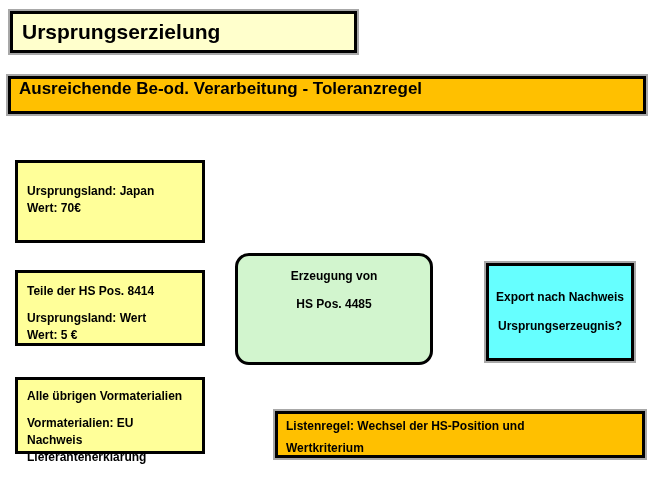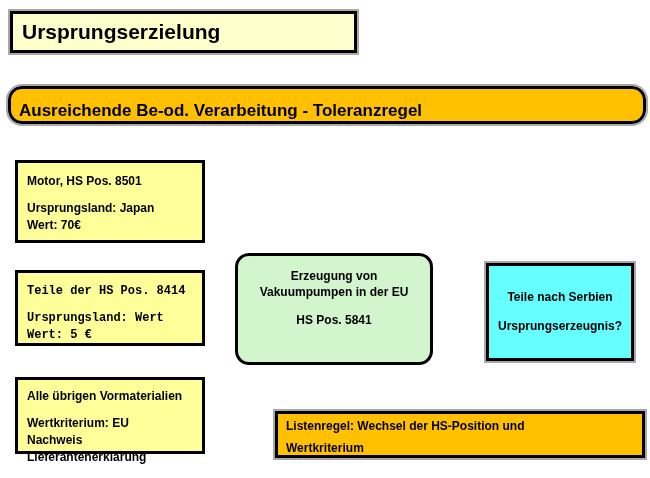--- a/index.html
+++ b/index.html
@@ -28,37 +28,36 @@
   
   .title-box {
     left: 10px; top: 11px; width: 347px; height: 42px;
     background: #FFFFCC;
     display: flex; align-items: center;
     padding-left: 9px;
     font-size: 21px;
   }
   
   .header-bar {
-    left: 8px; top: 86px; width: 638px; height: 38px;
+    left: 8px; top: 76px; width: 638px; height: 38px;
     background: #FFC000;
-    display: flex; align-items: flex-end;
+    display: flex; align-items: flex-start;
     padding-left: 8px;
     font-size: 17px;
-    border-radius: 14px;
   }
   
   .material-box {
     left: 15px; width: 190px;
     background: #FFFF99;
     padding: 10px 9px 0 9px;
     font-size: 12px;
     line-height: 17px;
   }
   .material-1 { top: 160px; height: 83px; }
-  .material-2 { top: 270px; height: 76px; font-family: Liberation Mono, monospace; }
+  .material-2 { top: 270px; height: 76px; }
   .material-3 { top: 377px; height: 77px; padding-top: 8px; }
   .gap { height: 10px; }
   
   .production-box {
     left: 235px; top: 253px; width: 198px; height: 112px;
     background: #D2F5CE;
     border-radius: 14px;
     text-align: center;
     padding-top: 12px;
     font-size: 12px;
@@ -92,49 +91,47 @@
 
   <div class="box shadowed title-box">
     <span>Ursprungserzielung</span>
   </div>
 
   <div class="box shadowed header-bar">
     <span>Ausreichende Be-od. Verarbeitung - Toleranzregel</span>
   </div>
 
   <div class="box material-box material-1">
-    <div>Motor, HS Pos. 8501</div>
     <div class="gap"></div>
     <div>Ursprungsland: Japan</div>
     <div>Wert: 70€</div>
   </div>
 
   <div class="box material-box material-2">
     <div>Teile der HS Pos. 8414</div>
     <div class="gap"></div>
     <div>Ursprungsland: Wert</div>
     <div>Wert: 5 €</div>
   </div>
 
   <div class="box material-box material-3">
     <div>Alle übrigen Vormaterialien</div>
     <div class="gap"></div>
-    <div>Wertkriterium: EU</div>
+    <div>Vormaterialien: EU</div>
     <div>Nachweis Lieferantenerklärung</div>
   </div>
 
   <div class="box production-box">
     <div>Erzeugung von</div>
-    <div>Vakuumpumpen in der EU</div>
     <div class="gap"></div>
-    <div>HS Pos. 5841</div>
+    <div>HS Pos. 4485</div>
   </div>
 
   <div class="box shadowed export-box">
-    <div>Teile nach Serbien</div>
+    <div>Export nach Nachweis</div>
     <div class="gap"></div>
     <div>Ursprungserzeugnis?</div>
   </div>
 
   <div class="box shadowed rule-box">
     <div>Listenregel: Wechsel der HS-Position und</div>
     <div>Wertkriterium</div>
   </div>
 
 </div>

